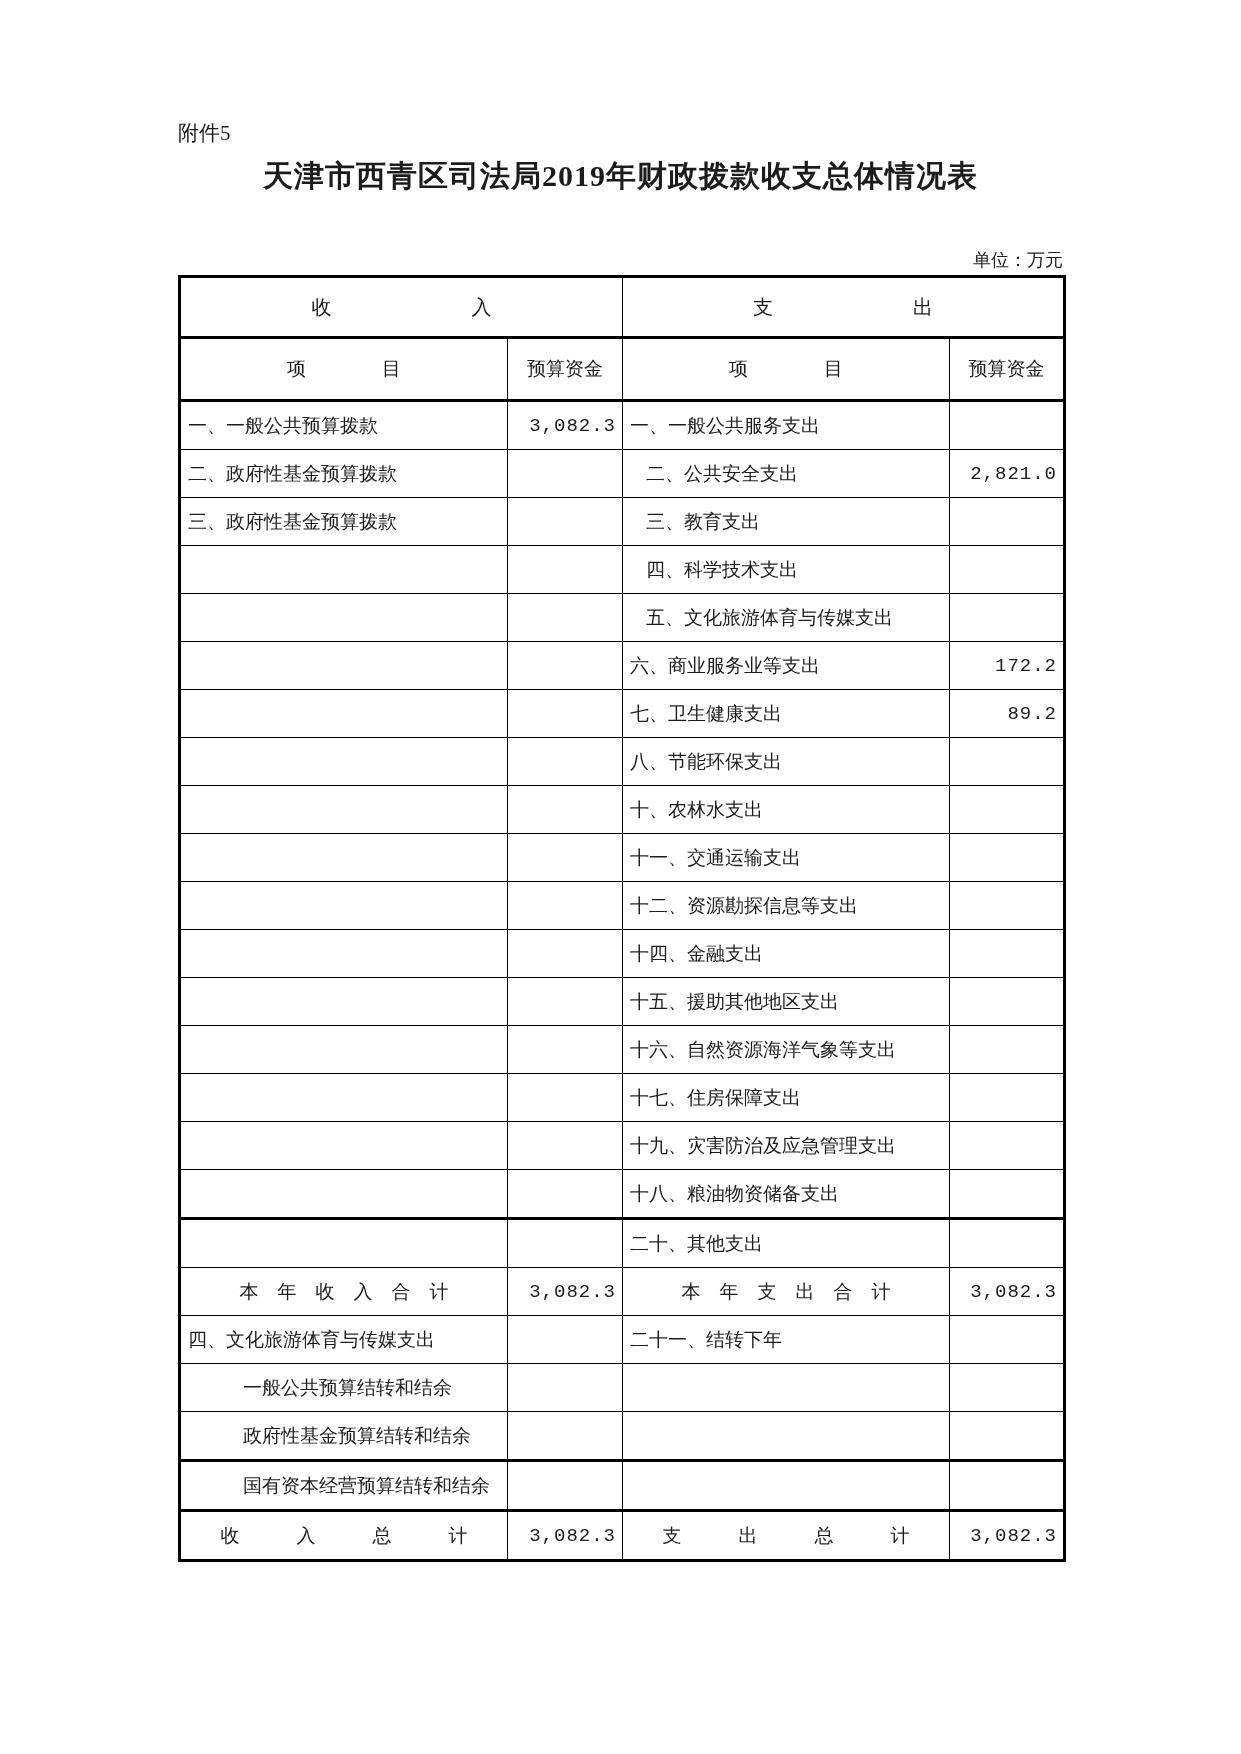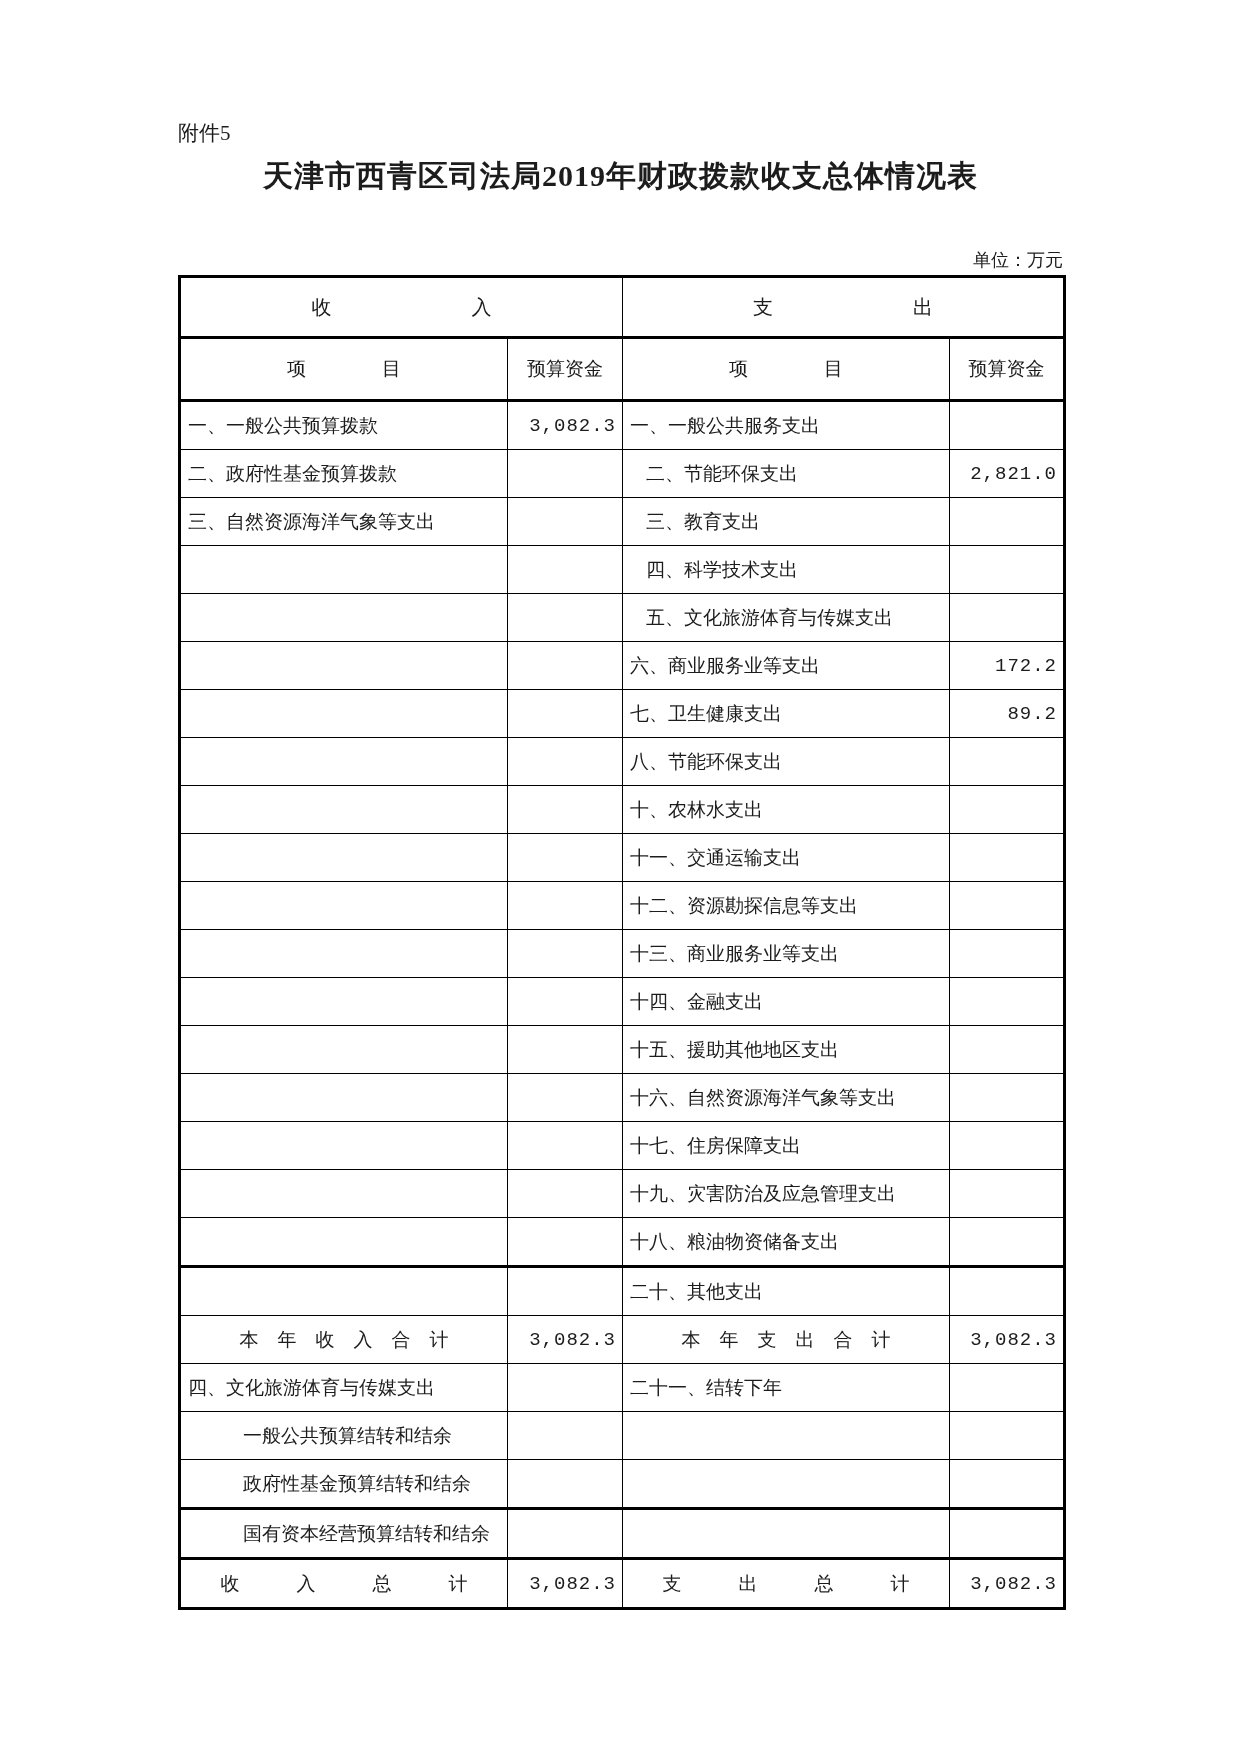--- a/index.html
+++ b/index.html
@@ -64,25 +64,25 @@
     <tbody>
       <tr>
         <td class="item">一、一般公共预算拨款</td>
         <td class="val">3,082.3</td>
         <td class="item">一、一般公共服务支出</td>
         <td class="val"></td>
       </tr>
       <tr>
         <td class="item">二、政府性基金预算拨款</td>
         <td class="val"></td>
-        <td class="item ind">二、节能环保支出</td>
+        <td class="item ind">二、公共安全支出</td>
         <td class="val">2,821.0</td>
       </tr>
       <tr>
-        <td class="item">三、自然资源海洋气象等支出</td>
+        <td class="item">三、政府性基金预算拨款</td>
         <td class="val"></td>
         <td class="item ind">三、教育支出</td>
         <td class="val"></td>
       </tr>
       <tr>
         <td class="item"></td>
         <td class="val"></td>
         <td class="item ind">四、科学技术支出</td>
         <td class="val"></td>
       </tr>
@@ -119,26 +119,20 @@
       <tr>
         <td class="item"></td>
         <td class="val"></td>
         <td class="item">十一、交通运输支出</td>
         <td class="val"></td>
       </tr>
       <tr>
         <td class="item"></td>
         <td class="val"></td>
         <td class="item">十二、资源勘探信息等支出</td>
-        <td class="val"></td>
-      </tr>
-      <tr>
-        <td class="item"></td>
-        <td class="val"></td>
-        <td class="item">十三、商业服务业等支出</td>
         <td class="val"></td>
       </tr>
       <tr>
         <td class="item"></td>
         <td class="val"></td>
         <td class="item">十四、金融支出</td>
         <td class="val"></td>
       </tr>
       <tr>
         <td class="item"></td>

